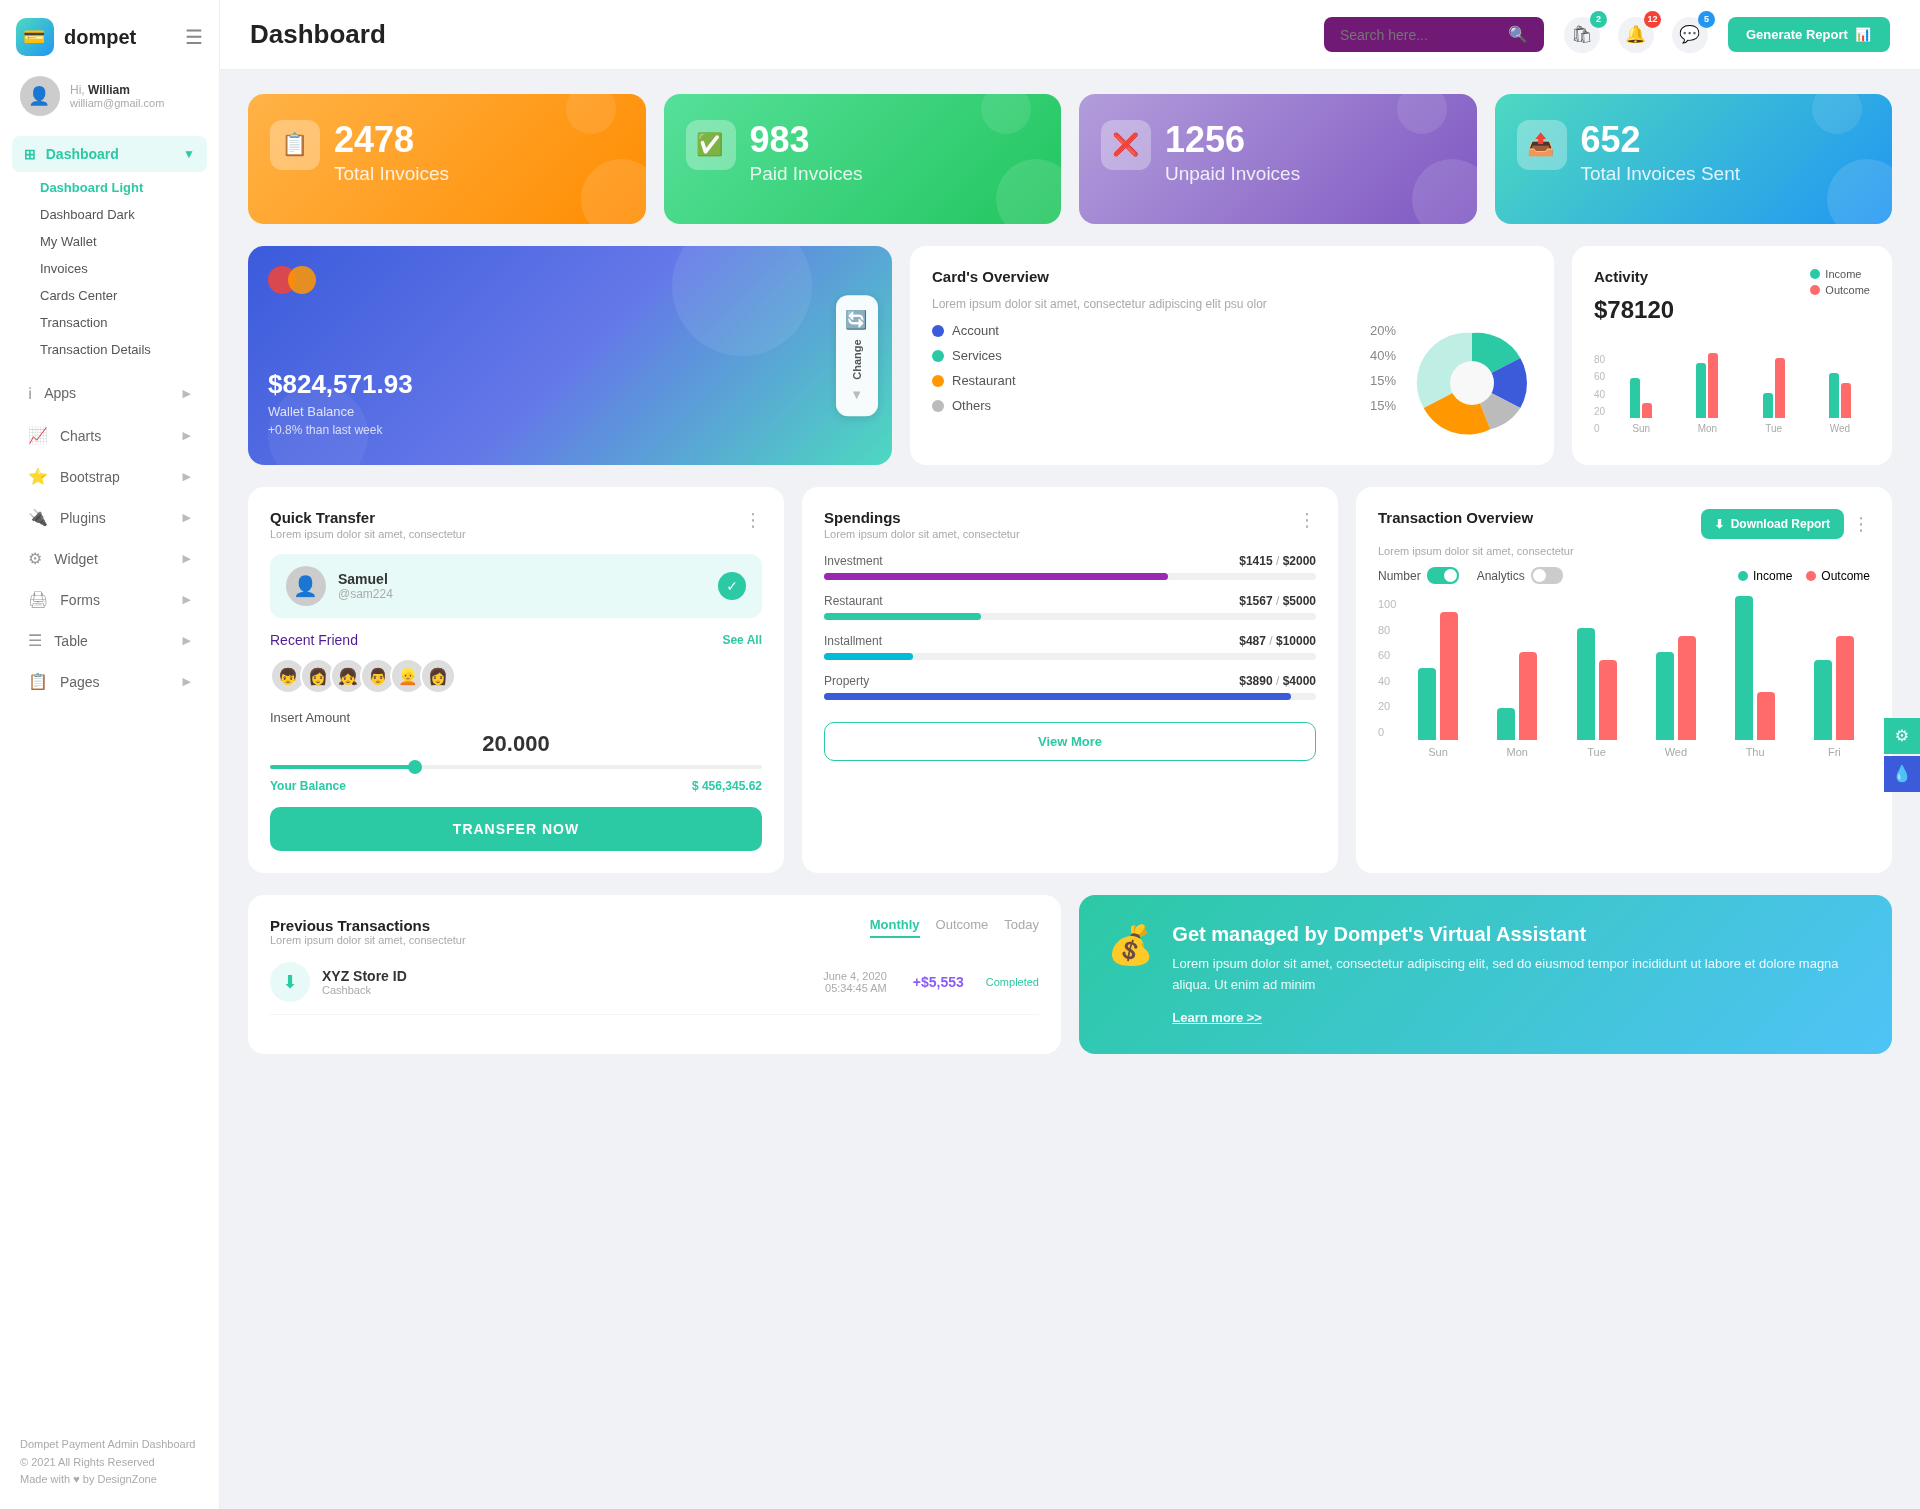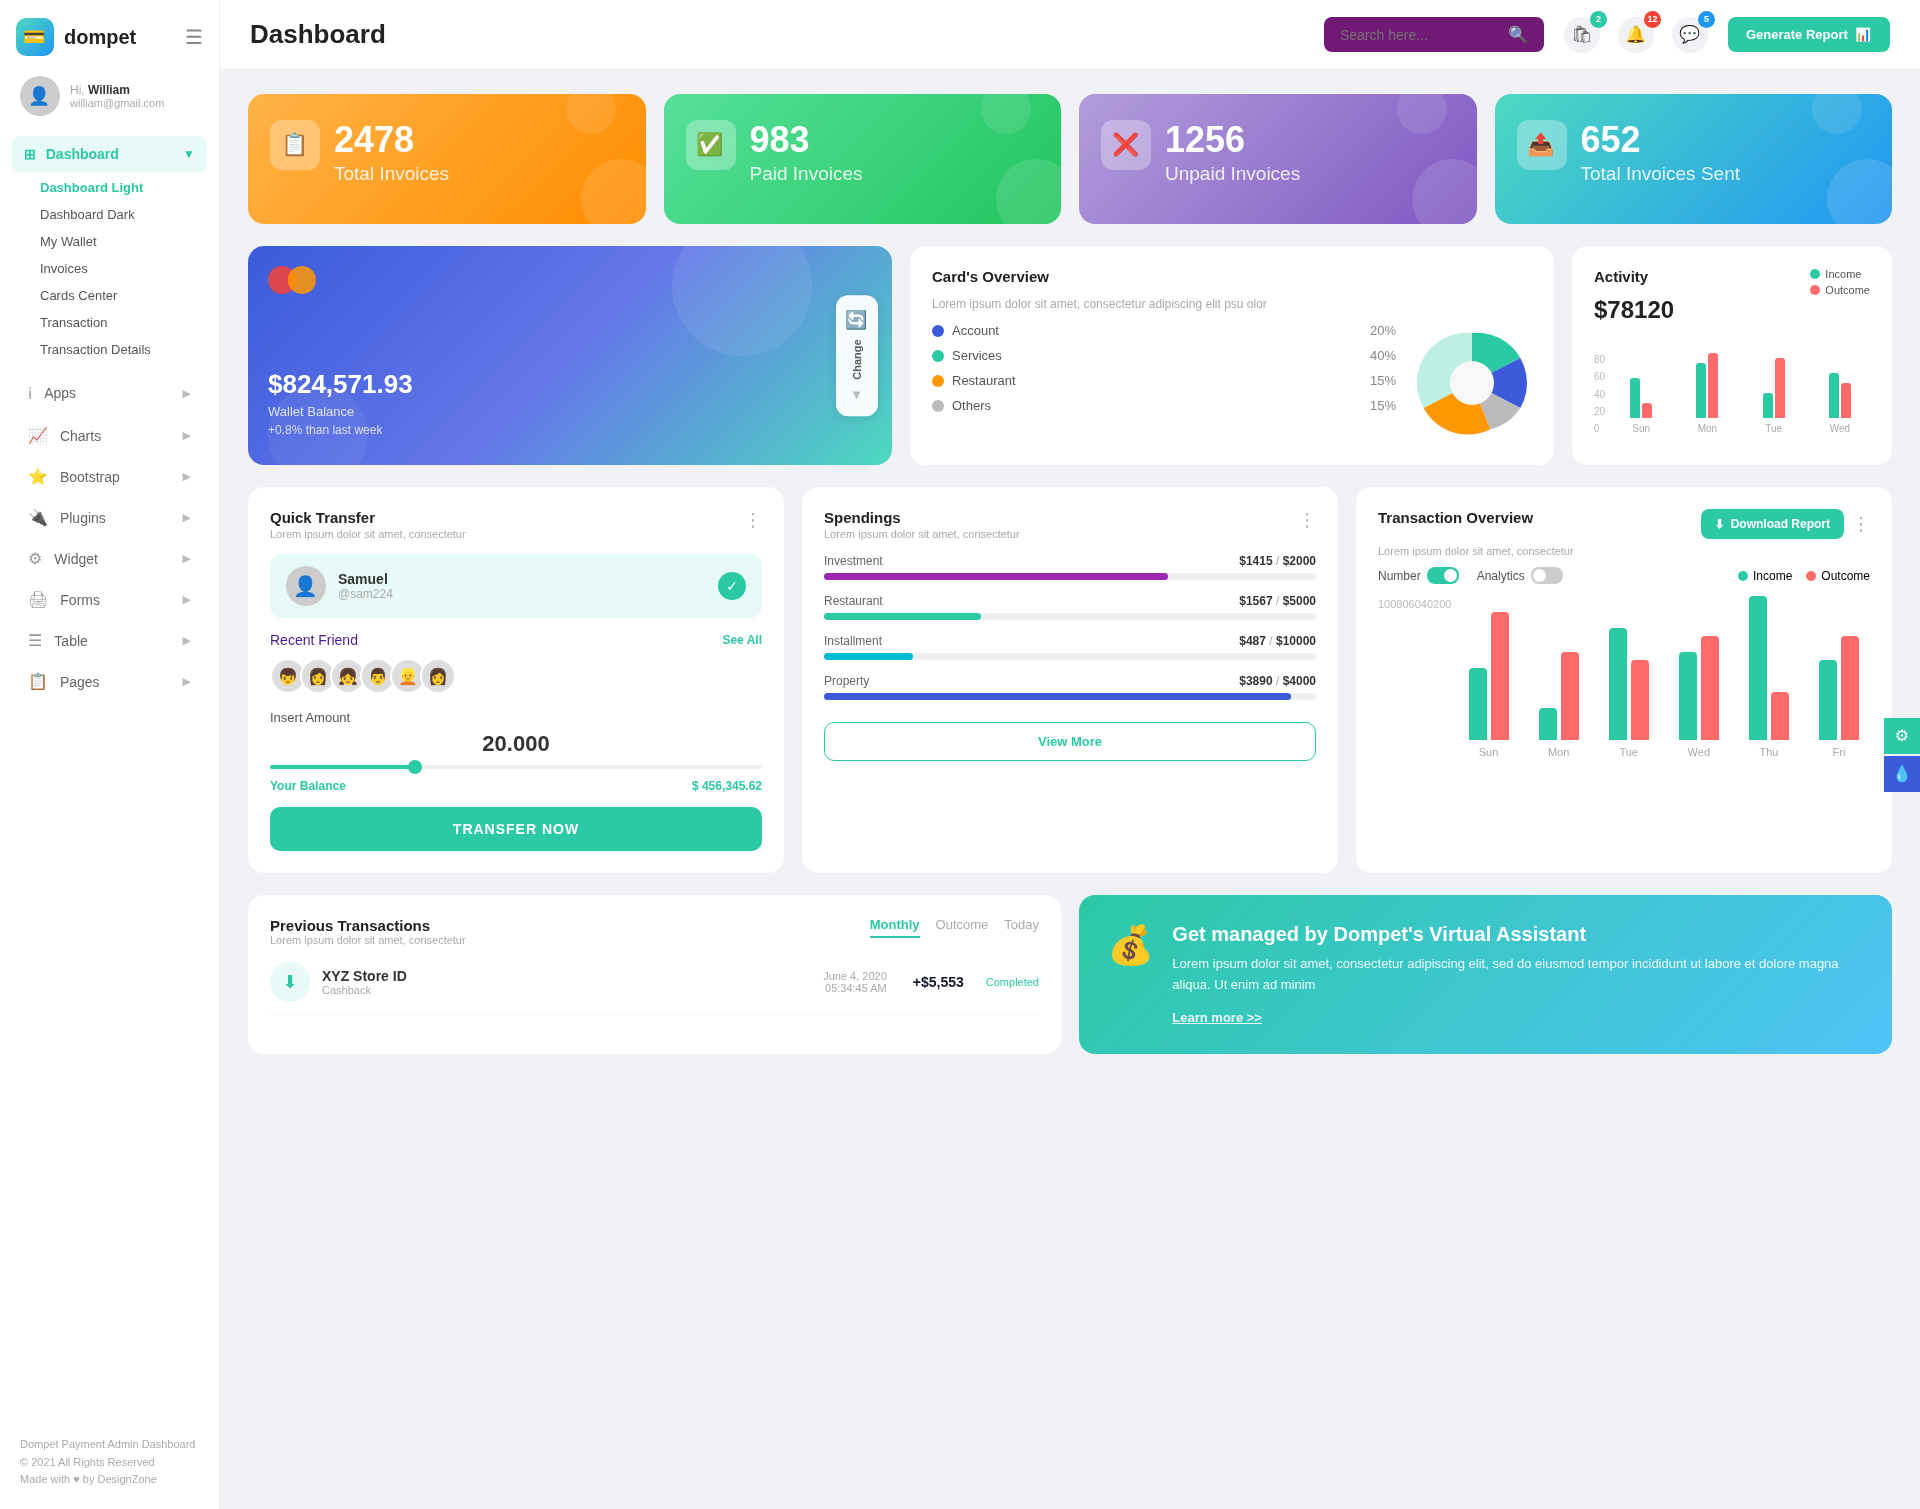--- a/index.html
+++ b/index.html
@@ -208,39 +208,39 @@
     .toggle.on .toggle-thumb { right: 2px; }
     .toggle.off .toggle-thumb { left: 2px; }
     .to-legend { display: flex; gap: 14px; margin-left: auto; }
     .to-legend-item { display: flex; align-items: center; gap: 5px; font-size: 12px; }
     .big-bar-group { display: flex; flex-direction: column; align-items: center; gap: 0; flex: 1; }
     .big-bar-pair { display: flex; gap: 4px; align-items: flex-end; }
     .big-bar { width: 18px; border-radius: 4px 4px 0 0; }
     .big-bar.income { background: #2cc9a5; }
     .big-bar.outcome { background: #ff6b6b; }
     .big-bar-label { font-size: 11px; color: #aaa; margin-top: 6px; }
-    .y-axis-big { display: flex; flex-direction: row; justify-content: space-between; height: 160px; margin-right: 6px; padding-bottom: 20px; }
+    .y-axis-big { display: flex; flex-direction: column; justify-content: space-between; height: 160px; margin-right: 6px; padding-bottom: 20px; }
     .y-label-big { font-size: 11px; color: #bbb; }
 
     
     .last-row { display: grid; grid-template-columns: 1fr 1fr; gap: 18px; }
 
     .prev-transactions { background: #fff; border-radius: 16px; padding: 22px; }
     .prev-header { display: flex; justify-content: space-between; align-items: flex-start; margin-bottom: 4px; }
     .tab-group { display: flex; gap: 16px; }
     .tab { font-size: 13px; color: #aaa; cursor: pointer; padding-bottom: 4px; }
     .tab.active { color: #2cc9a5; font-weight: 700; border-bottom: 2px solid #2cc9a5; }
 
     .transaction-item { display: flex; align-items: center; gap: 12px; padding: 12px 0; border-bottom: 1px solid #f5f5f5; }
     .tx-icon { width: 40px; height: 40px; border-radius: 50%; background: #e8faf7; display: flex; align-items: center; justify-content: center; font-size: 18px; color: #2cc9a5; }
     .tx-info .tx-name { font-size: 14px; font-weight: 600; color: #333; }
     .tx-info .tx-sub { font-size: 11px; color: #aaa; }
     .tx-date { font-size: 11px; color: #aaa; margin-left: auto; text-align: right; }
     .tx-amount { font-size: 14px; font-weight: 700; margin-left: 14px; }
-    .tx-amount.positive { color: #0f172a; }
+    .tx-amount.positive { color: #8b5cf6; }
     .tx-status { font-size: 11px; margin-left: 10px; }
     .tx-status.completed { color: #2cc9a5; }
 
     
     .virtual-assistant {
       background: linear-gradient(135deg, #2cc9a5, #4fc3f7);
       border-radius: 16px; padding: 28px; color: #fff; display: flex; align-items: flex-start; gap: 18px;
     }
     .va-icon { font-size: 38px; flex-shrink: 0; }
     .va-content .va-title { font-size: 20px; font-weight: 700; margin-bottom: 8px; }

